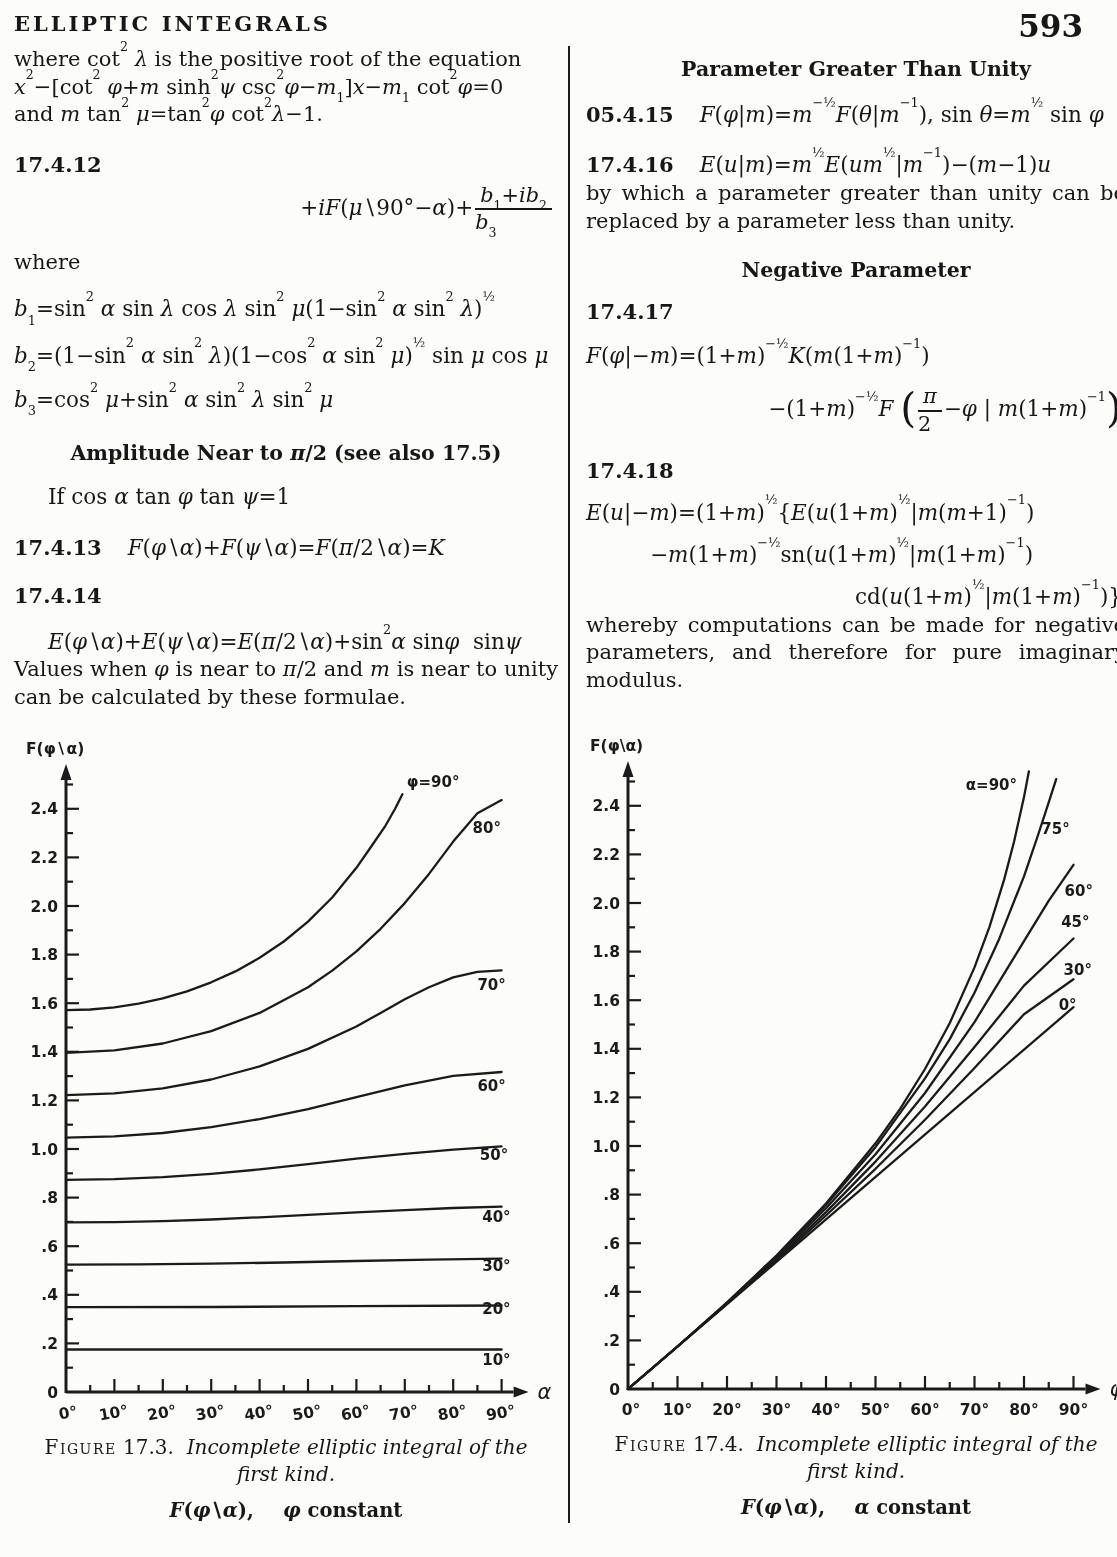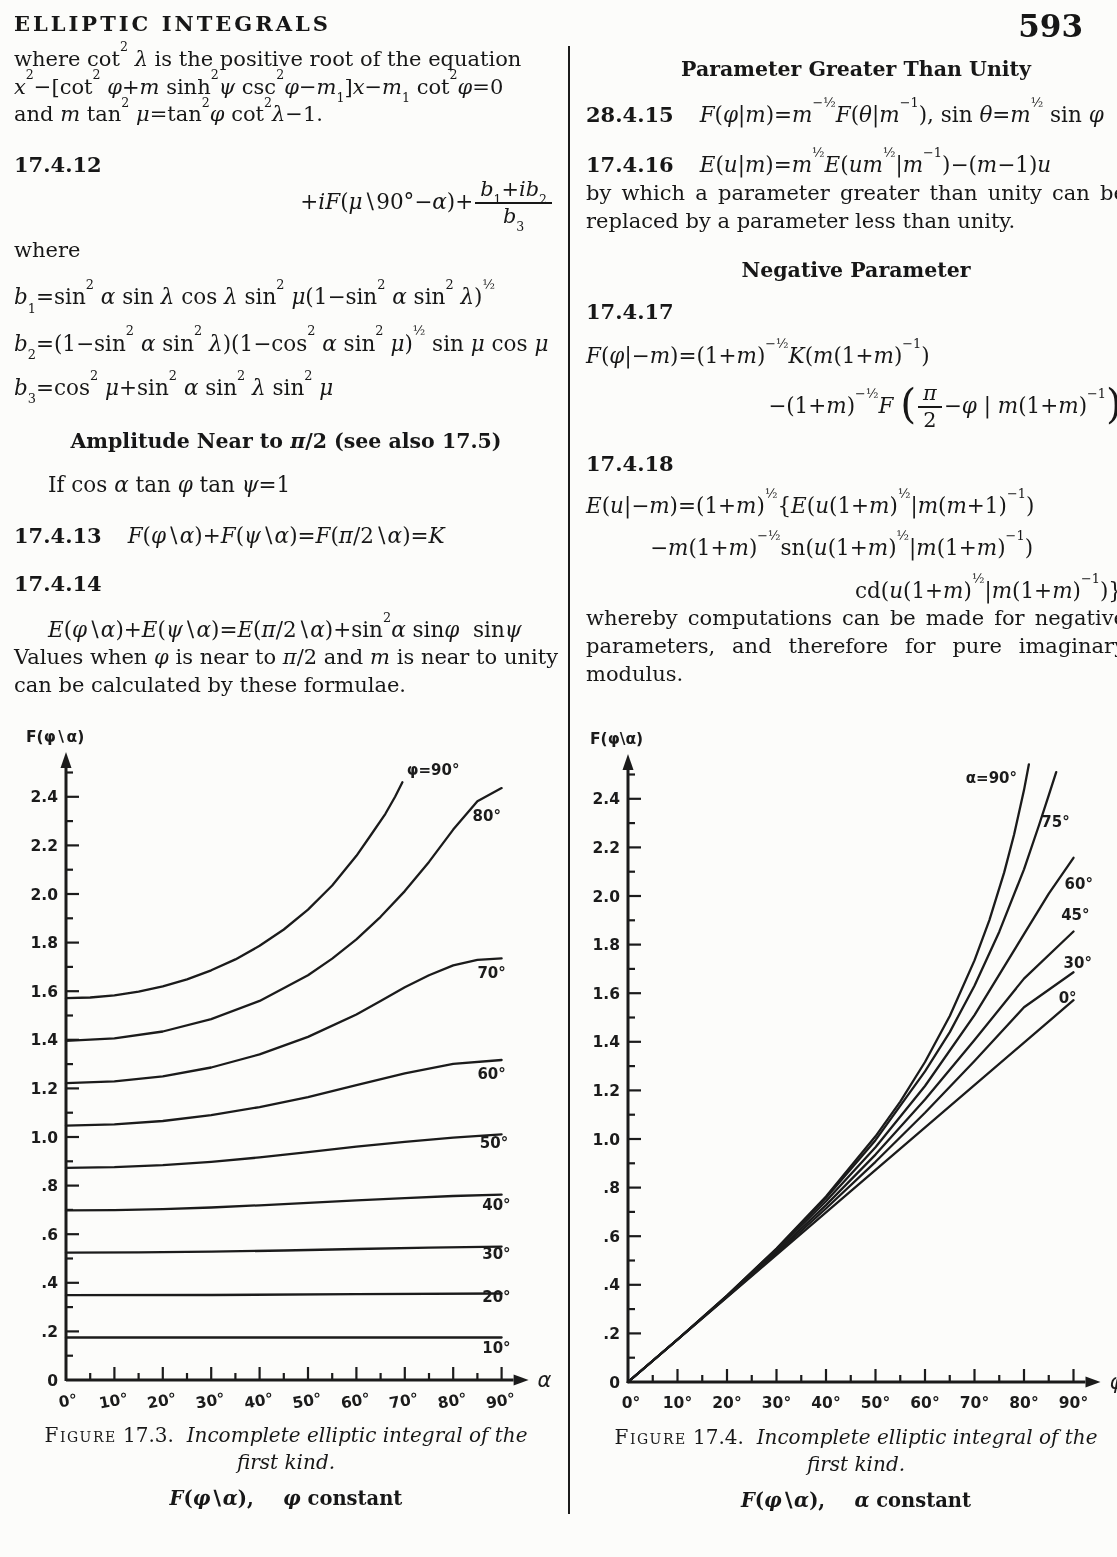--- a/index.html
+++ b/index.html
@@ -22,21 +22,21 @@
   .mt20{margin-top:20px}.mt22{margin-top:22px}.mt26{margin-top:26px}.mt30{margin-top:30px}
   .eqnum{font-weight:bold;font-size:21px}
   .eq{font-size:21.5px;white-space:nowrap}
   .eq-right{text-align:right;padding-right:4px}
   .eq-indent{padding-left:34px}
   .eq-indent2{padding-left:64px}
   .eqrow{display:flex;gap:26px;align-items:baseline}
   h3{font-size:20.5px;text-align:center;font-weight:bold;margin:0}
   sup{font-size:0.60em;line-height:0;position:relative;top:-0.55em;letter-spacing:0}
   sub{font-size:0.60em;line-height:0;position:relative;top:0.25em}
-  .frac{display:inline-flex;flex-direction:column;text-align:center;vertical-align:middle;line-height:1.02;font-size:0.97em;margin:0 2px}
+  .frac{display:inline-flex;flex-direction:column;text-align:left;vertical-align:middle;line-height:1.02;font-size:0.97em;margin:6px 2px}
   .frac .num{border-bottom:2px solid #171717;padding:0 5px 2px}
   .frac .den{padding-top:2px}
   .bigp{font-size:1.9em;font-weight:400;vertical-align:middle;position:relative;top:-2px}
   figure{margin:0}
   figcaption{margin-top:4px}
   .caption-main{text-align:center;font-size:20px;line-height:1.35}
   .caption-sub{text-align:center;font-size:19.5px;margin-top:10px;font-weight:bold}
   .sc{font-variant:small-caps;letter-spacing:1.5px}
   .chart svg{display:block}
   .chart text{font-family:"DejaVu Sans","Liberation Sans",sans-serif}
@@ -189,21 +189,21 @@
           <div class="caption-main"><span class="sc">Figure</span> 17.3. &nbsp;<i>Incomplete elliptic integral of the<br>first kind.</i></div>
           <div class="caption-sub"><i>F</i>(<i>φ</i>∖<i>α</i>),  <i>φ</i> constant</div>
         </figcaption>
       </figure>
     </div>
 
     <div class="col right">
       <h3 class="mt10">Parameter Greater Than Unity</h3>
 
       <div class="eqrow mt18">
-        <span class="eqnum">28.4.15</span>
+        <span class="eqnum">05.4.15</span>
         <span class="eq"><i>F</i>(<i>φ</i>|<i>m</i>)=<i>m</i><sup>−½</sup><i>F</i>(<i>θ</i>|<i>m</i><sup>−1</sup>), sin <i>θ</i>=<i>m</i><sup>½</sup> sin <i>φ</i></span>
       </div>
       <div class="eqrow mt22">
         <span class="eqnum">17.4.16</span>
         <span class="eq"><i>E</i>(<i>u</i>|<i>m</i>)=<i>m</i><sup>½</sup><i>E</i>(<i>um</i><sup>½</sup>|<i>m</i><sup>−1</sup>)−(<i>m</i>−1)<i>u</i></span>
       </div>
 
       <p class="body mt18">by which a parameter greater than unity can be replaced by a parameter less than unity.</p>
 
       <h3 class="mt22">Negative Parameter</h3>

